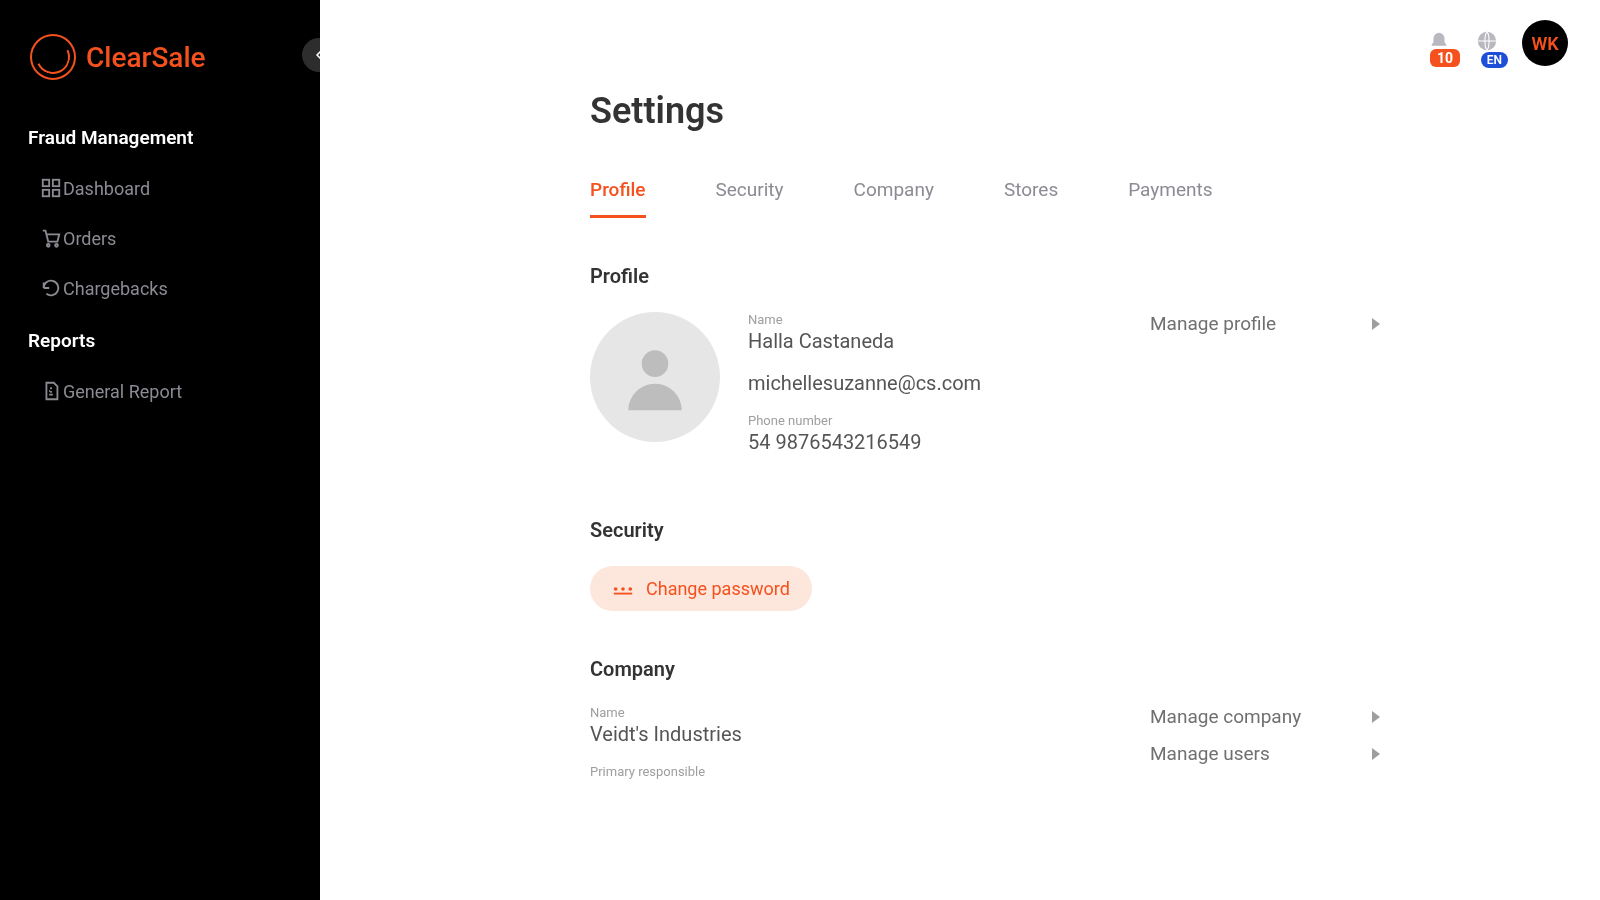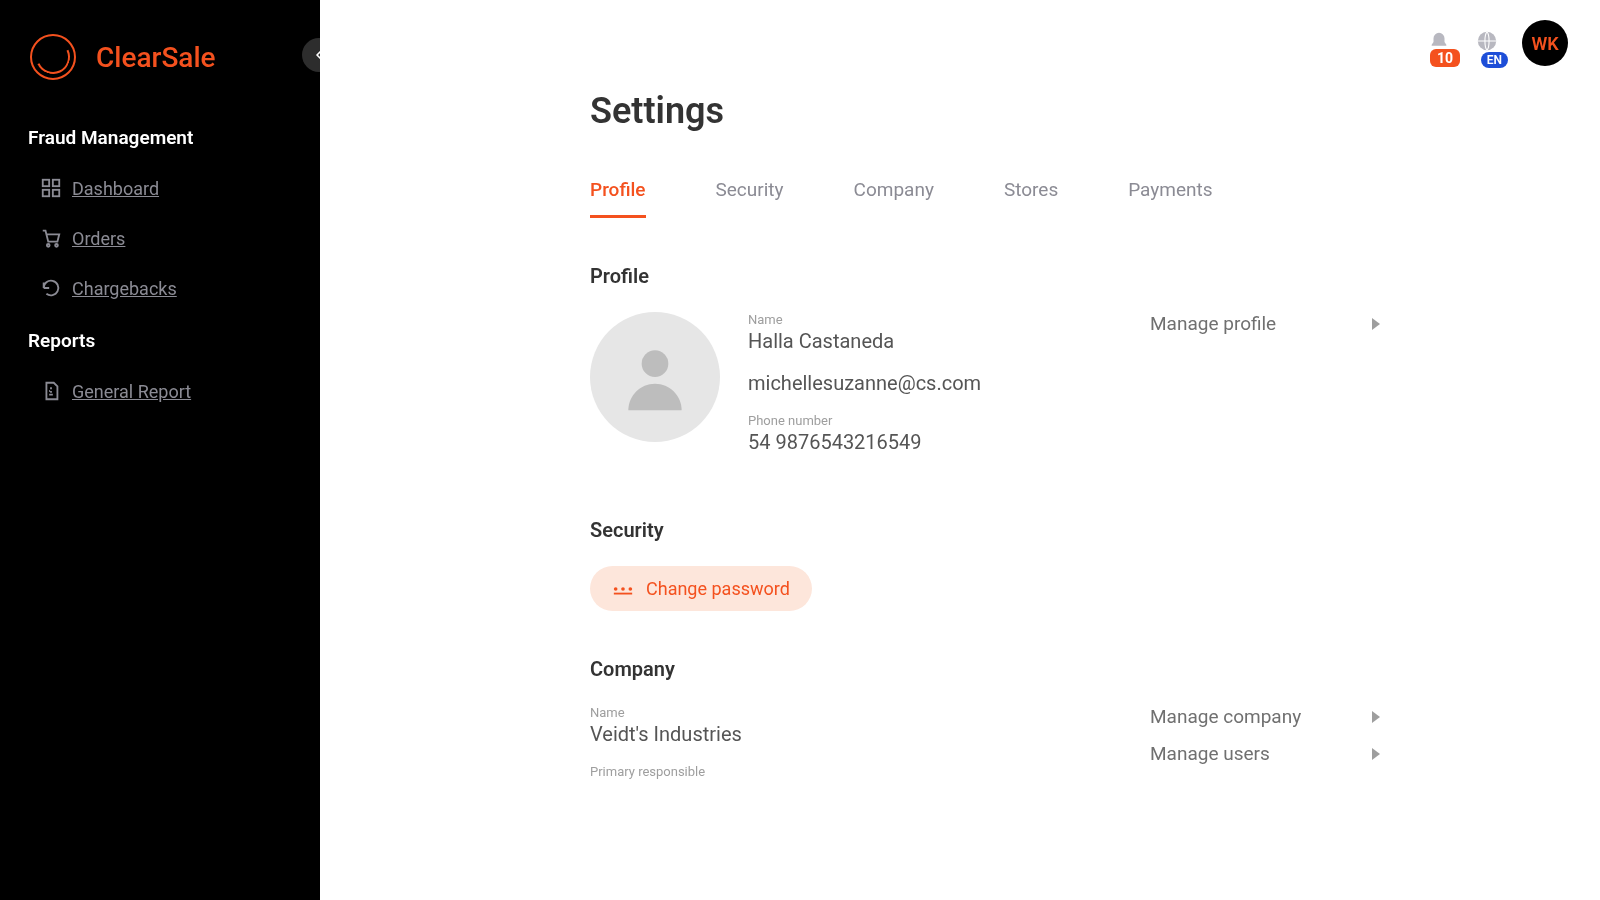--- a/index.html
+++ b/index.html
@@ -2,27 +2,27 @@
 <html><head>
 <meta charset="utf-8">
 <style>
   * { box-sizing: border-box; margin: 0; padding: 0; }
   html, body { width: 1600px; height: 900px; font-family: -apple-system, BlinkMacSystemFont, "Segoe UI", Roboto, Arial, sans-serif; background: #ffffff; overflow: hidden; }
   .app { display: flex; width: 100%; height: 100%; }
 
   
   .sidebar { width: 320px; background: #000000; color: #b8b8c0; position: relative; flex-shrink: 0; }
   .collapse-btn { position:absolute; top:38px; right:-16px; width:34px; height:34px; background:#2d2d2d; border-radius:50%; display:flex; align-items:center; justify-content:center; color:#fff; cursor:pointer; }
-  .brand { display:flex; align-items:center; gap:20px; padding:34px 26px 30px 30px; }
+  .brand { display:flex; align-items:center; gap:10px; padding:34px 26px 30px 30px; }
   .brand-logo { width:46px; height:46px; border:2px solid #f4511e; border-radius:50%; position:relative; }
   .brand-logo::after { content:""; position:absolute; inset:4px; border-right:2px solid #f4511e; border-bottom:2px solid #f4511e; border-left:2px solid transparent; border-top:2px solid transparent; border-radius:50%; transform:rotate(20deg); }
   .brand-text { color:#f4511e; font-size:28px; font-weight:500; }
 
   .nav-section-label { color:#ffffff; font-size:19px; font-weight:600; padding: 16px 40px 14px 28px; }
-  .nav-item { display:flex; align-items:center; gap:10px; padding:14px 28px 14px 40px; font-size:18px; color:#8b8b94; cursor:pointer;text-decoration:underline; }
+  .nav-item { display:flex; align-items:center; gap:1px; padding:14px 28px 14px 40px; font-size:18px; color:#8b8b94; cursor:pointer; }
   .nav-icon { width:22px; height:22px; display:flex; align-items:center; justify-content:center; }
   .nav-icon svg { width:22px; height:22px; stroke:#8b8b94; fill:none; stroke-width:2; }
 
   
   .main { flex:1; background:#ffffff; position:relative; overflow:auto; }
   .topbar { position:absolute; top:20px; right:32px; display:flex; align-items:center; gap:24px; }
   .bell-wrap { position:relative; }
   .bell-icon { width:24px; height:24px; display:block; }
   .bell-icon svg { width:22px; height:22px; fill:#b8b8c0; }
   .badge { position:absolute; bottom:-12px; right:-8px; background:#f4511e; color:#fff; font-size:14px; font-weight:700; border-radius:6px; padding:1px 7px; }

